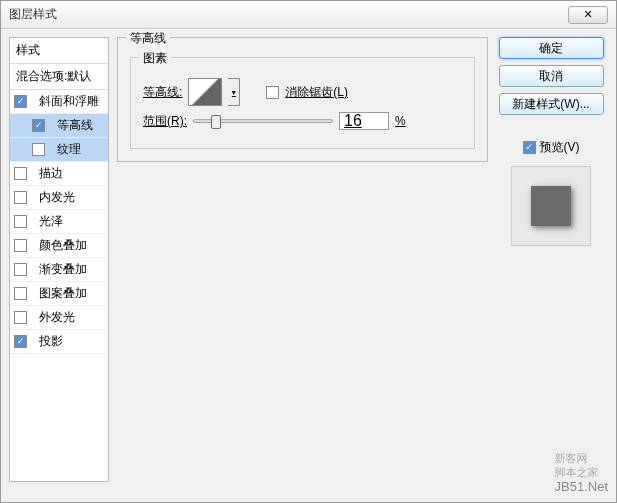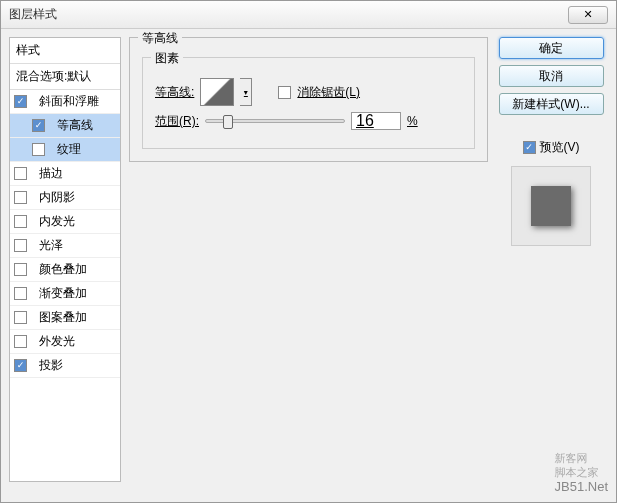--- a/index.html
+++ b/index.html
@@ -2,21 +2,21 @@
 <html><head>
 <meta charset="utf-8">
 <style>
 * { box-sizing: border-box; margin: 0; padding: 0; }
 body { font-family: "Microsoft YaHei", Tahoma, sans-serif; font-size: 12px; background: #fff; }
 .window { width: 617px; height: 503px; border: 1px solid #999; background: #f0f0f0; position: relative; }
 .titlebar { height: 28px; background: linear-gradient(#fdfdfd,#ebebeb); border-bottom: 1px solid #ccc; display: flex; align-items: center; padding: 0 8px; }
 .titlebar-title { flex: 1; color: #333; }
 .close-btn { width: 40px; height: 18px; border: 1px solid #aaa; border-radius: 3px; background: linear-gradient(#fdfdfd,#e0e0e0); display: flex; align-items: center; justify-content: center; font-size: 11px; cursor: pointer; }
 .body { display: flex; height: calc(100% - 28px); }
-.sidebar { width: 112px; border: 1px solid #bbb; margin: 8px 0 20px 8px; background: #fff; display: flex; flex-direction: column; }
+.sidebar { width: 100px; border: 1px solid #bbb; margin: 8px 0 20px 8px; background: #fff; display: flex; flex-direction: column; }
 .sidebar-head { padding: 4px 6px; border-bottom: 1px solid #ddd; }
 .sidebar-sub { padding: 4px 6px; border-bottom: 1px solid #ddd; }
 .side-item { display: flex; align-items: center; padding: 3px 4px; border-bottom: 1px solid #eee; cursor: pointer; gap: 12px; }
 .indent { padding-left: 22px; }
 .side-item.sel { background: #bcd7f5; }
 .chk { width: 13px; height: 13px; border: 1px solid #888; background: #fff; display: inline-flex; align-items: center; justify-content: center; font-size: 10px; line-height: 1; }
 .chk.on { background: #5b8fcf; color: #fff; }
 .chk.on::after { content: "✓"; font-size: 9px; }
 .main { flex: 1; padding: 8px; }
 .fieldset { border: 1px solid #bbb; padding: 10px 12px 12px; margin-bottom: 8px; position: relative; }
@@ -62,24 +62,20 @@
             <span class="chk on"></span>
             <span>等高线</span>
           </div>
           <div class="side-item sel indent">
             <span class="chk"></span>
             <span>纹理</span>
           </div>
           <div class="side-item">
             <span class="chk"></span>
             <span>描边</span>
-          </div>
-          <div class="side-item">
-            <span class="chk"></span>
-            <span>内阴影</span>
           </div>
           <div class="side-item">
             <span class="chk"></span>
             <span>内发光</span>
           </div>
           <div class="side-item">
             <span class="chk"></span>
             <span>光泽</span>
           </div>
           <div class="side-item">

